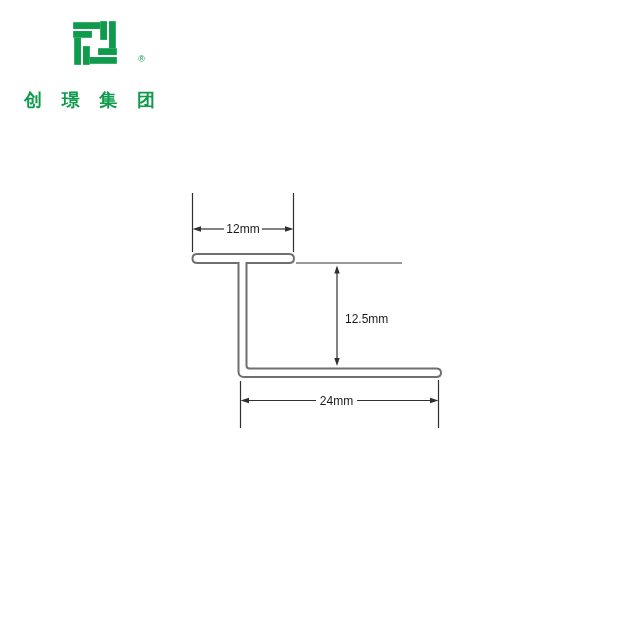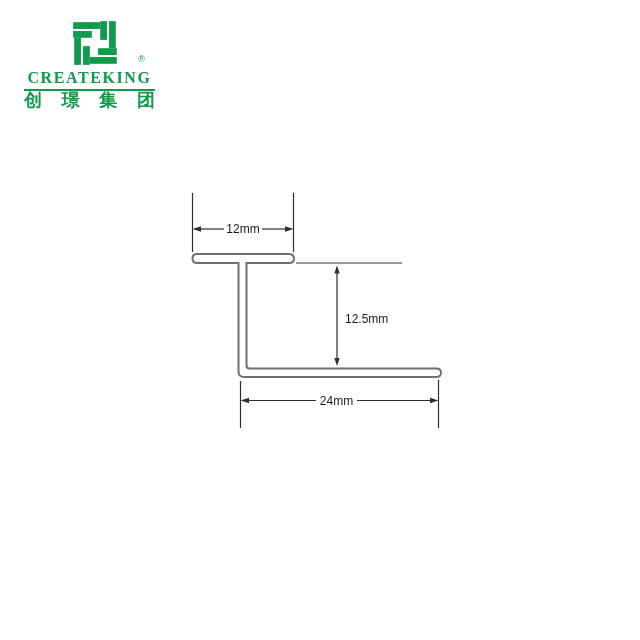--- a/index.html
+++ b/index.html
@@ -58,23 +58,20 @@
         <rect x="8" y="27" width="36" height="13"></rect>
       </g>
       <use href="#arm" transform="rotate(90 50 50)"></use>
       <use href="#arm" transform="rotate(180 50 50)"></use>
       <use href="#arm" transform="rotate(270 50 50)"></use>
     </g>
   </svg>
 
   <span class="reg-mark">®</span>
 
-  <div class="brand-name-wrap">
-    <span class="brand-name">CREATEKING</span>
-  </div>
 
   <div class="brand-cn">
     <span>创</span>
     <span>璟</span>
     <span>集</span>
     <span>团</span>
   </div>
 </div>
 
 <svg class="diagram" viewBox="0 0 640 640">

